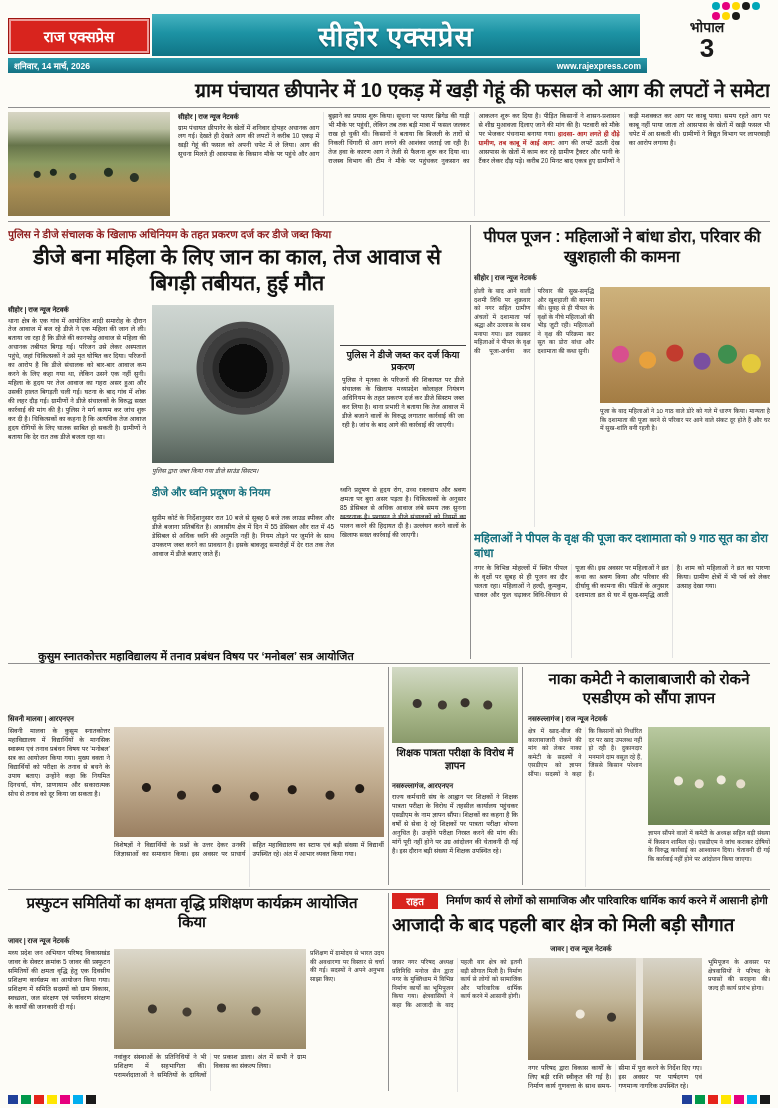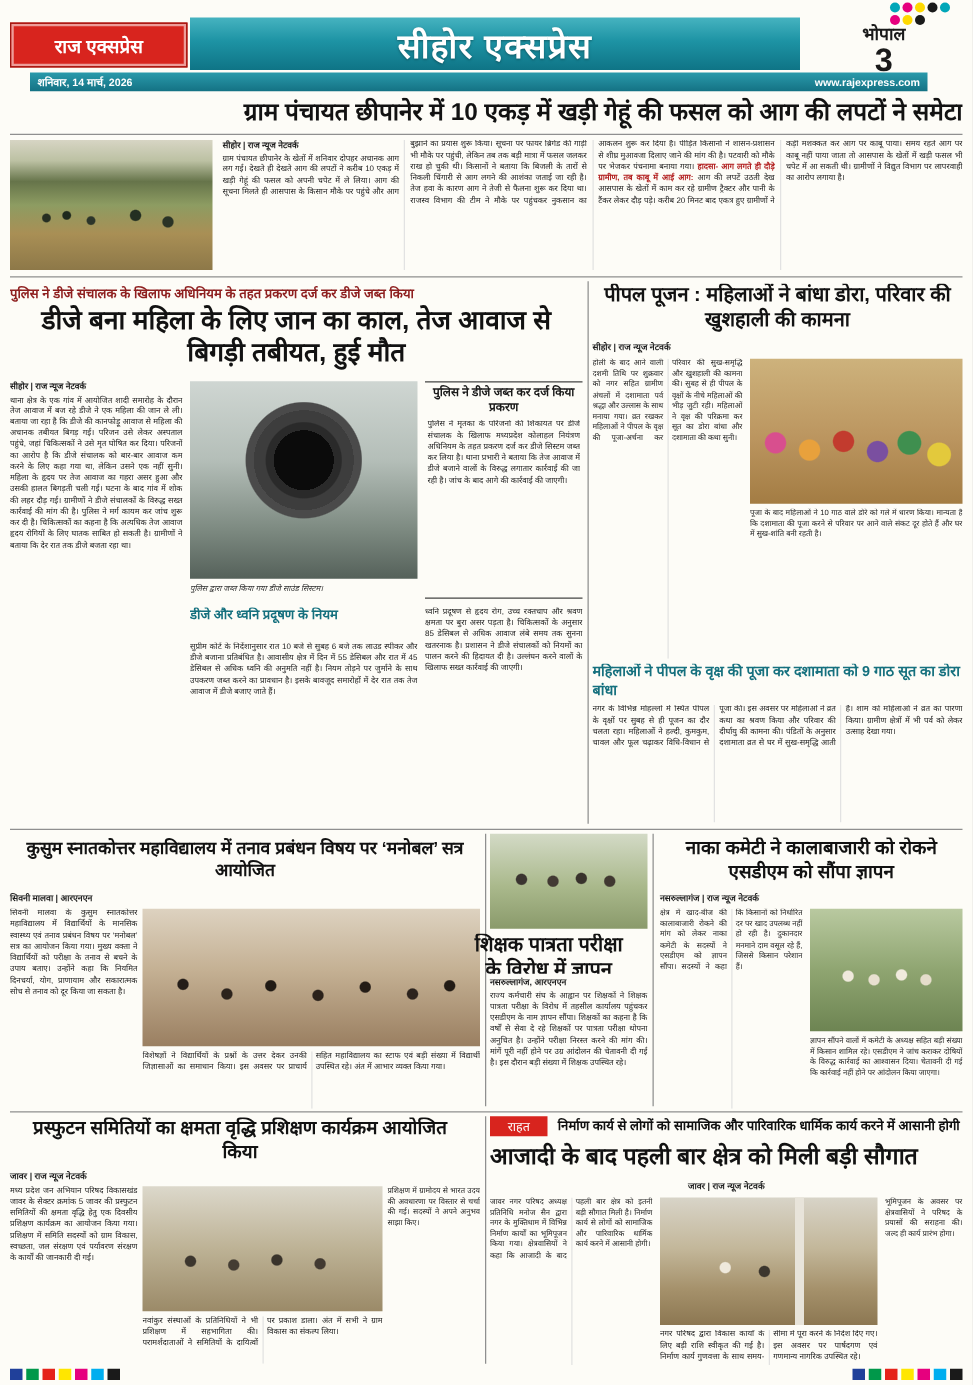--- a/index.html
+++ b/index.html
@@ -36,24 +36,24 @@
   .bt-sm{font-size:6.1px;}
   .byl{display:block;font-weight:bold;font-size:6.8px;margin-bottom:2px;}
   .byline-line{font-weight:bold;font-size:7px;color:#222;}
   .hl{color:#b21f1f;font-weight:bold;}
   .cols2{column-count:2;column-gap:7px;column-rule:1px solid #e2e2e2;}
   .cols3{column-count:3;column-gap:8px;column-rule:1px solid #e2e2e2;}
   .cols4{column-count:4;column-gap:9px;column-rule:1px solid #e2e2e2;}
   .headline{font-weight:bold;color:#121212;text-align:center;line-height:1.25;overflow:hidden;}
   .kicker-red{color:#8e1f1f;font-weight:bold;font-size:10.5px;overflow:hidden;}
   .subhead-teal{color:#15707e;font-weight:bold;line-height:1.3;overflow:hidden;}
-  .boxed{border-top:1.5px solid #444;border-bottom:1.5px solid #444;padding:3px 2px;overflow:hidden;}
+  .boxed{border-top:1.5px solid #444;border-bottom:1.5px solid #444;padding:3px 2px;overflow:hidden;margin-top:40px;}
   .box-title{font-weight:bold;font-size:9.5px;text-align:center;line-height:1.25;margin-bottom:3px;}
   .caption{font-size:6.3px;font-style:italic;color:#333;overflow:hidden;}
-  .tag-red{background:#d8241e;color:#fff;font-weight:normal;font-size:10px;display:flex;
+  .tag-red{background:#d8241e;color:#fff;font-weight:bold;font-size:10px;display:flex;
            align-items:center;justify-content:center;}
   .kicker-black{font-weight:bold;font-size:10.5px;color:#101010;text-align:center;overflow:hidden;}
 
   
   .ph{background-color:#b9b0a0;}
   .ph-fire{background:
     radial-gradient(circle at 18% 60%, #262e22 0 3px, transparent 4px),
     radial-gradient(circle at 28% 58%, #1f2a1e 0 3px, transparent 4px),
     radial-gradient(circle at 40% 62%, #2c352a 0 3px, transparent 4px),
     radial-gradient(circle at 62% 58%, #243022 0 4px, transparent 5px),
@@ -122,21 +122,21 @@
   <div class="abs dots" style="left:712px;top:2px;">
       <span class="dot" style="background: rgb(0, 166, 184);"></span>
       <span class="dot" style="background: rgb(230, 0, 126);"></span>
       <span class="dot" style="background: rgb(255, 217, 0);"></span>
       <span class="dot" style="background: rgb(26, 26, 26);"></span>
       <span class="dot" style="background: rgb(0, 166, 184);"></span>
       <span class="dot" style="background: rgb(230, 0, 126);"></span>
       <span class="dot" style="background: rgb(255, 217, 0);"></span>
       <span class="dot" style="background: rgb(26, 26, 26);"></span>
     </div>
-  <div class="abs strip" style="left:24px;top:58px;width:718px;height:15px;">
+  <div class="abs strip" style="left:8px;top:58px;width:639px;height:15px;">
     <span>शनिवार, 14 मार्च, 2026</span>
     <span>www.rajexpress.com</span>
   </div>
 
   <section>
     <div class="abs headline" style="left:8px;top:78px;width:762px;height:27px;font-size:19.5px;text-align:right;">ग्राम पंचायत छीपानेर में 10 एकड़ में खड़ी गेहूं की फसल को आग की लपटों ने समेटा</div>
     <div class="abs hrule" style="left:8px;top:107px;width:762px;"></div>
     <div class="abs ph ph-fire" style="left:8px;top:112px;width:162px;height:104px;"></div>
     <div class="abs bt cols4" style="left:178px;top:112px;width:592px;height:104px;">
       <span class="byl">सीहोर | राज न्यूज नेटवर्क</span>
@@ -174,32 +174,32 @@
     <div class="abs bt bt-sm cols2" style="left:474px;top:287px;width:120px;height:240px;">होली के बाद आने वाली दशमी तिथि पर शुक्रवार को नगर सहित ग्रामीण अंचलों में दशामाता पर्व श्रद्धा और उल्लास के साथ मनाया गया। व्रत रखकर महिलाओं ने पीपल के वृक्ष की पूजा-अर्चना कर परिवार की सुख-समृद्धि और खुशहाली की कामना की। सुबह से ही पीपल के वृक्षों के नीचे महिलाओं की भीड़ जुटी रही। महिलाओं ने वृक्ष की परिक्रमा कर सूत का डोरा बांधा और दशामाता की कथा सुनी।</div>
     <div class="abs ph ph-women" style="left:600px;top:287px;width:170px;height:116px;"></div>
     <div class="abs bt bt-sm" style="left:600px;top:407px;width:170px;height:120px;">पूजा के बाद महिलाओं ने 10 गाठ वाले डोरे को गले में धारण किया। मान्यता है कि दशामाता की पूजा करने से परिवार पर आने वाले संकट दूर होते हैं और घर में सुख-शांति बनी रहती है।</div>
     <div class="abs subhead-teal" style="left:474px;top:531px;width:296px;height:30px;font-size:11.5px;">महिलाओं ने पीपल के वृक्ष की पूजा कर दशामाता को 9 गाठ सूत का डोरा बांधा</div>
     <div class="abs bt cols3" style="left:474px;top:564px;width:296px;height:94px;">नगर के विभिन्न मोहल्लों में स्थित पीपल के वृक्षों पर सुबह से ही पूजन का दौर चलता रहा। महिलाओं ने हल्दी, कुमकुम, चावल और फूल चढ़ाकर विधि-विधान से पूजा की। इस अवसर पर महिलाओं ने व्रत कथा का श्रवण किया और परिवार की दीर्घायु की कामना की। पंडितों के अनुसार दशामाता व्रत से घर में सुख-समृद्धि आती है। शाम को महिलाओं ने व्रत का पारणा किया। ग्रामीण क्षेत्रों में भी पर्व को लेकर उत्साह देखा गया।</div>
   </section>
 
   <div class="abs hrule" style="left:8px;top:663px;width:762px;"></div>
 
   <section>
-    <div class="abs headline" style="left:12px;top:670px;width:368px;height:42px;font-size:14px;">कुसुम स्नातकोत्तर महाविद्यालय में तनाव प्रबंधन विषय पर ‘मनोबल’ सत्र आयोजित</div>
+    <div class="abs headline" style="left:12px;top:650px;width:368px;height:42px;font-size:11px;">कुसुम स्नातकोत्तर महाविद्यालय में तनाव प्रबंधन विषय पर ‘मनोबल’ सत्र आयोजित</div>
     <div class="abs byline-line" style="left:8px;top:714px;width:180px;height:11px;">सिवनी मालवा | आरएनएन</div>
     <div class="abs bt" style="left:8px;top:727px;width:102px;height:160px;">सिवनी मालवा के कुसुम स्नातकोत्तर महाविद्यालय में विद्यार्थियों के मानसिक स्वास्थ्य एवं तनाव प्रबंधन विषय पर ‘मनोबल’ सत्र का आयोजन किया गया। मुख्य वक्ता ने विद्यार्थियों को परीक्षा के तनाव से बचने के उपाय बताए। उन्होंने कहा कि नियमित दिनचर्या, योग, प्राणायाम और सकारात्मक सोच से तनाव को दूर किया जा सकता है।</div>
     <div class="abs ph ph-sem" style="left:114px;top:727px;width:270px;height:110px;"></div>
     <div class="abs bt cols2" style="left:114px;top:841px;width:270px;height:46px;">विशेषज्ञों ने विद्यार्थियों के प्रश्नों के उत्तर देकर उनकी जिज्ञासाओं का समाधान किया। इस अवसर पर प्राचार्य सहित महाविद्यालय का स्टाफ एवं बड़ी संख्या में विद्यार्थी उपस्थित रहे। अंत में आभार व्यक्त किया गया।</div>
   </section>
 
   <div class="abs vrule" style="left:388px;top:667px;height:218px;"></div>
 
   <section>
     <div class="abs ph ph-teach" style="left:392px;top:667px;width:126px;height:76px;"></div>
-    <div class="abs headline" style="left:376px;top:747px;width:126px;height:32px;font-size:16px;">शिक्षक पात्रता परीक्षा के विरोध में ज्ञापन</div>
+    <div class="abs headline" style="left:392px;top:747px;width:126px;height:32px;font-size:10px;">शिक्षक पात्रता परीक्षा के विरोध में ज्ञापन</div>
     <div class="abs byline-line" style="left:392px;top:781px;width:126px;height:10px;">नसरुल्लागंज, आरएनएन</div>
     <div class="abs bt" style="left:392px;top:793px;width:126px;height:93px;">राज्य कर्मचारी संघ के आह्वान पर शिक्षकों ने शिक्षक पात्रता परीक्षा के विरोध में तहसील कार्यालय पहुंचकर एसडीएम के नाम ज्ञापन सौंपा। शिक्षकों का कहना है कि वर्षों से सेवा दे रहे शिक्षकों पर पात्रता परीक्षा थोपना अनुचित है। उन्होंने परीक्षा निरस्त करने की मांग की। मांगें पूरी नहीं होने पर उग्र आंदोलन की चेतावनी दी गई है। इस दौरान बड़ी संख्या में शिक्षक उपस्थित रहे।</div>
   </section>
 
   <div class="abs vrule" style="left:522px;top:667px;height:218px;"></div>
 
   <section>
     <div class="abs headline" style="left:528px;top:670px;width:242px;height:42px;font-size:15px;">नाका कमेटी ने कालाबाजारी को रोकने एसडीएम को सौंपा ज्ञापन</div>
     <div class="abs byline-line" style="left:528px;top:714px;width:242px;height:11px;">नसरुल्लागंज | राज न्यूज नेटवर्क</div>
     <div class="abs bt bt-sm cols2" style="left:528px;top:727px;width:114px;height:160px;">क्षेत्र में खाद-बीज की कालाबाजारी रोकने की मांग को लेकर नाका कमेटी के सदस्यों ने एसडीएम को ज्ञापन सौंपा। सदस्यों ने कहा कि किसानों को निर्धारित दर पर खाद उपलब्ध नहीं हो रही है। दुकानदार मनमाने दाम वसूल रहे हैं, जिससे किसान परेशान हैं।</div>

